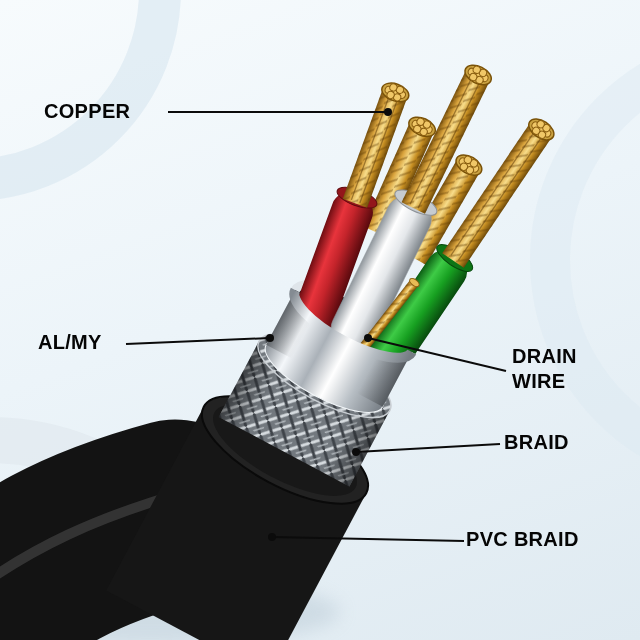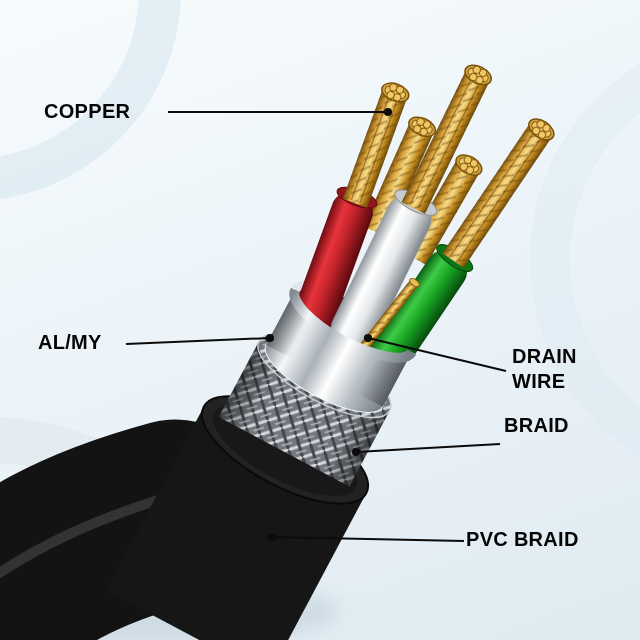--- a/index.html
+++ b/index.html
@@ -6,21 +6,21 @@
   body{width:640px;height:640px;overflow:hidden;
        font-family:"Liberation Sans",sans-serif;}
   .stage{position:relative;width:640px;height:640px;
          background:linear-gradient(160deg,#f7fbfd 0%,#ecf4f9 45%,#dfeaf1 100%);}
   .stage svg{position:absolute;left:0;top:0;}
   .lbl{position:absolute;font-weight:700;font-size:20px;line-height:25px;
        color:#050505;letter-spacing:.3px;white-space:nowrap;}
   .lbl-copper{left:44px;top:99px;}
   .lbl-almy{left:38px;top:330px;}
   .lbl-drain{left:512px;top:344px;}
-  .lbl-braid{left:504px;top:413px;}
+  .lbl-braid{left:504px;top:430px;}
   .lbl-pvc{left:466px;top:527px;}
   #bundleTop circle{fill:#f0c767;stroke:#8a5e10;stroke-width:1;}
   .leader{stroke:#0b0b0b;stroke-width:2;}
   .leaderDot{fill:#0b0b0b;}
 </style>
 </head>
 <body>
 
 <div class="stage">
 

